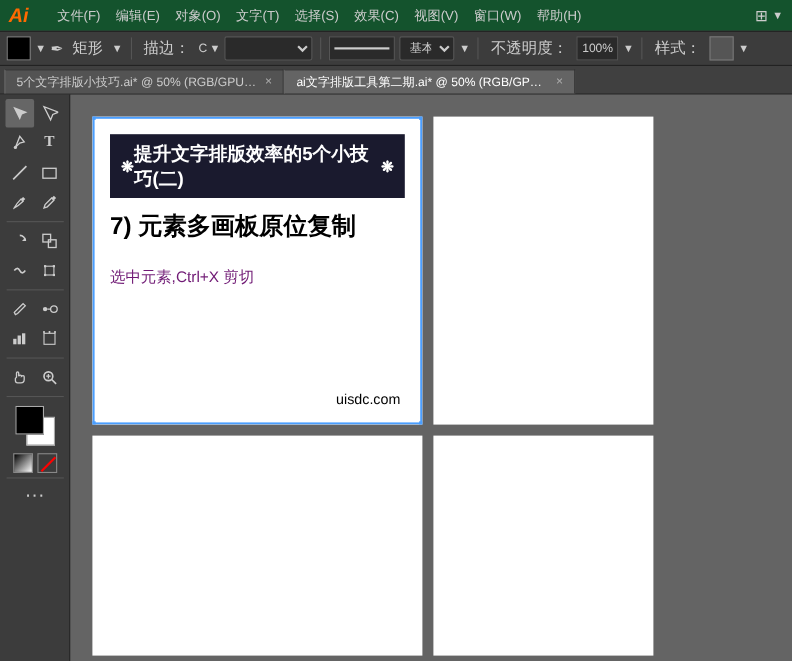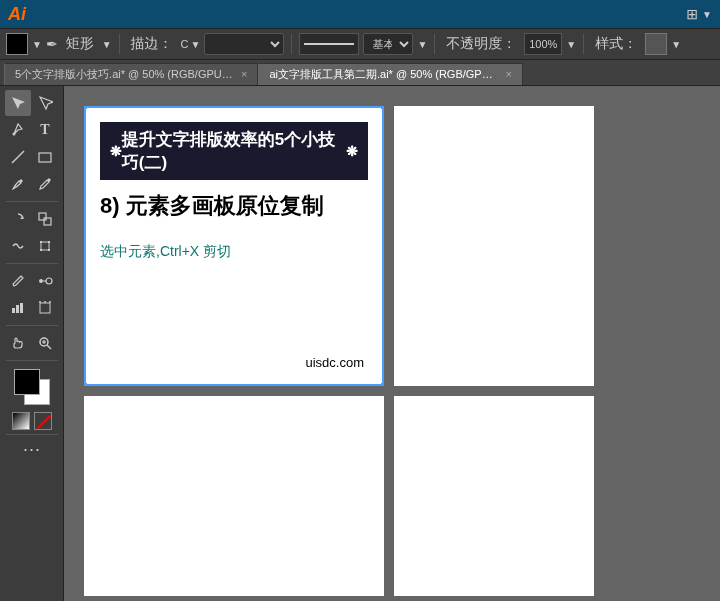--- a/index.html
+++ b/index.html
@@ -8,21 +8,21 @@
       height: 601px;
       background: #535353;
       font-family: Arial, "Microsoft YaHei", sans-serif;
       overflow: hidden;
       user-select: none;
     }
 
     
     #title-bar {
       height: 28px;
-      background: #0c4a6e;
+      background: #14532d;
       display: flex;
       align-items: center;
       padding: 0 8px;
       color: #ccc;
       font-size: 13px;
     }
     #app-logo {
       color: #ff6a00;
       font-style: italic;
       font-weight: bold;
@@ -272,37 +272,48 @@
     }
     .main-title {
       font-size: 22px;
       font-weight: bold;
       color: #000;
       margin-bottom: 16px;
       line-height: 1.3;
     }
     .body-text {
       font-size: 14px;
-      color: #0f766e;
+      color: #701a75;
       line-height: 2;
     }
     .uisdc {
       position: absolute;
       bottom: 16px;
       right: 20px;
       font-size: 13px;
       color: #000;
     }
   </style>
 </head>
 <body>
 
 <div id="title-bar">
   <span id="app-logo">Ai</span>
   <span style="font-size:11px;color:#888;margin-right:14px;"></span>
+  <div class="menu-bar">
+    <span class="menu-item">文件(F)</span>
+    <span class="menu-item">编辑(E)</span>
+    <span class="menu-item">对象(O)</span>
+    <span class="menu-item">文字(T)</span>
+    <span class="menu-item">选择(S)</span>
+    <span class="menu-item">效果(C)</span>
+    <span class="menu-item">视图(V)</span>
+    <span class="menu-item">窗口(W)</span>
+    <span class="menu-item">帮助(H)</span>
+  </div>
   <div class="title-bar-right">
     <span style="color:#ccc;font-size:14px;">⊞</span>
     <span style="color:#ccc;font-size:10px;">▼</span>
   </div>
 </div>
 
 <div id="toolbar">
 
   <div class="toolbar-swatch"></div>
   <span style="color:#ccc;font-size:10px;">▼</span>
@@ -531,21 +542,21 @@
         <div style="position:absolute;bottom:-3px;right:-3px;width:6px;height:6px;background:#4a9eff;z-index:11;"></div>
 
         <div class="artboard-content">
 
           <div class="banner">
             <span style="font-size:14px;">❋</span>
             <span class="banner-text">提升文字排版效率的5个小技巧(二)</span>
             <span style="font-size:14px;">❋</span>
           </div>
 
-          <div class="main-title">8) 元素多画板原位复制</div>
+          <div class="main-title">7) 元素多画板原位复制</div>
 
           <div class="body-text">选中元素,Ctrl+X 剪切</div>
         </div>
 
         <div class="uisdc">uisdc.com</div>
       </div>
 
       <div class="artboard" style="background:#fff;"></div>
 
       <div class="artboard" style="background:#fff;"></div>

